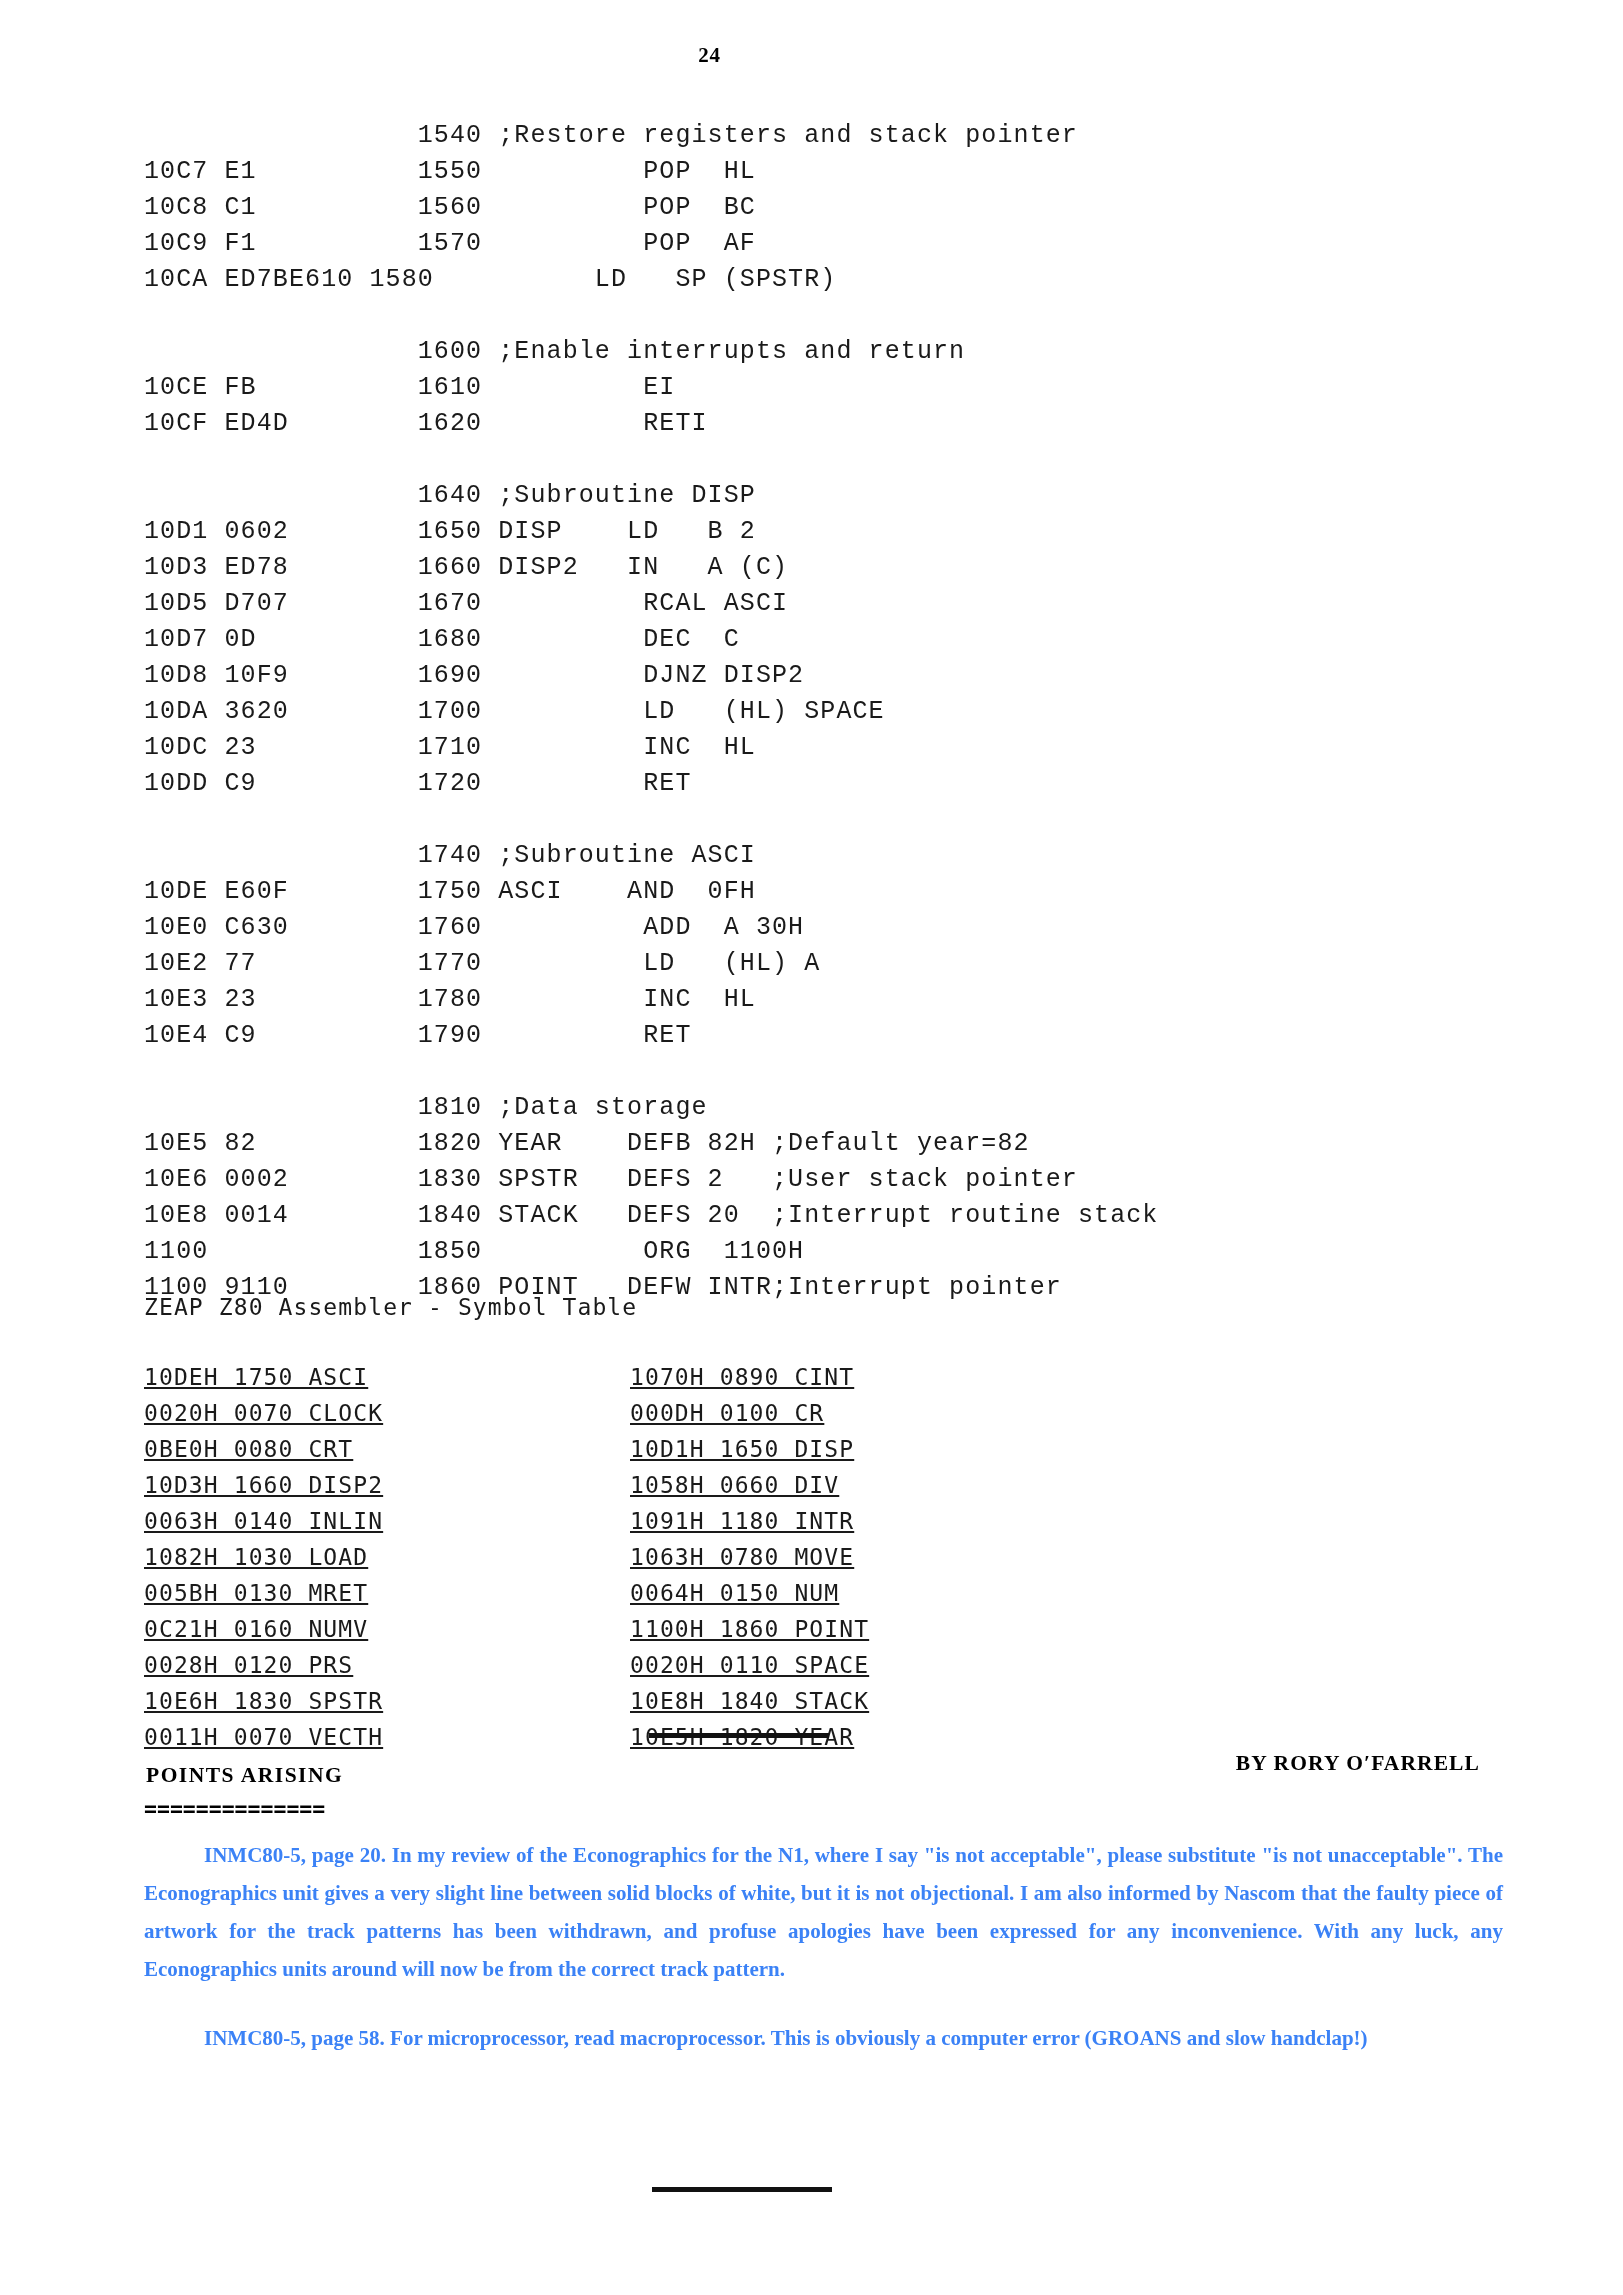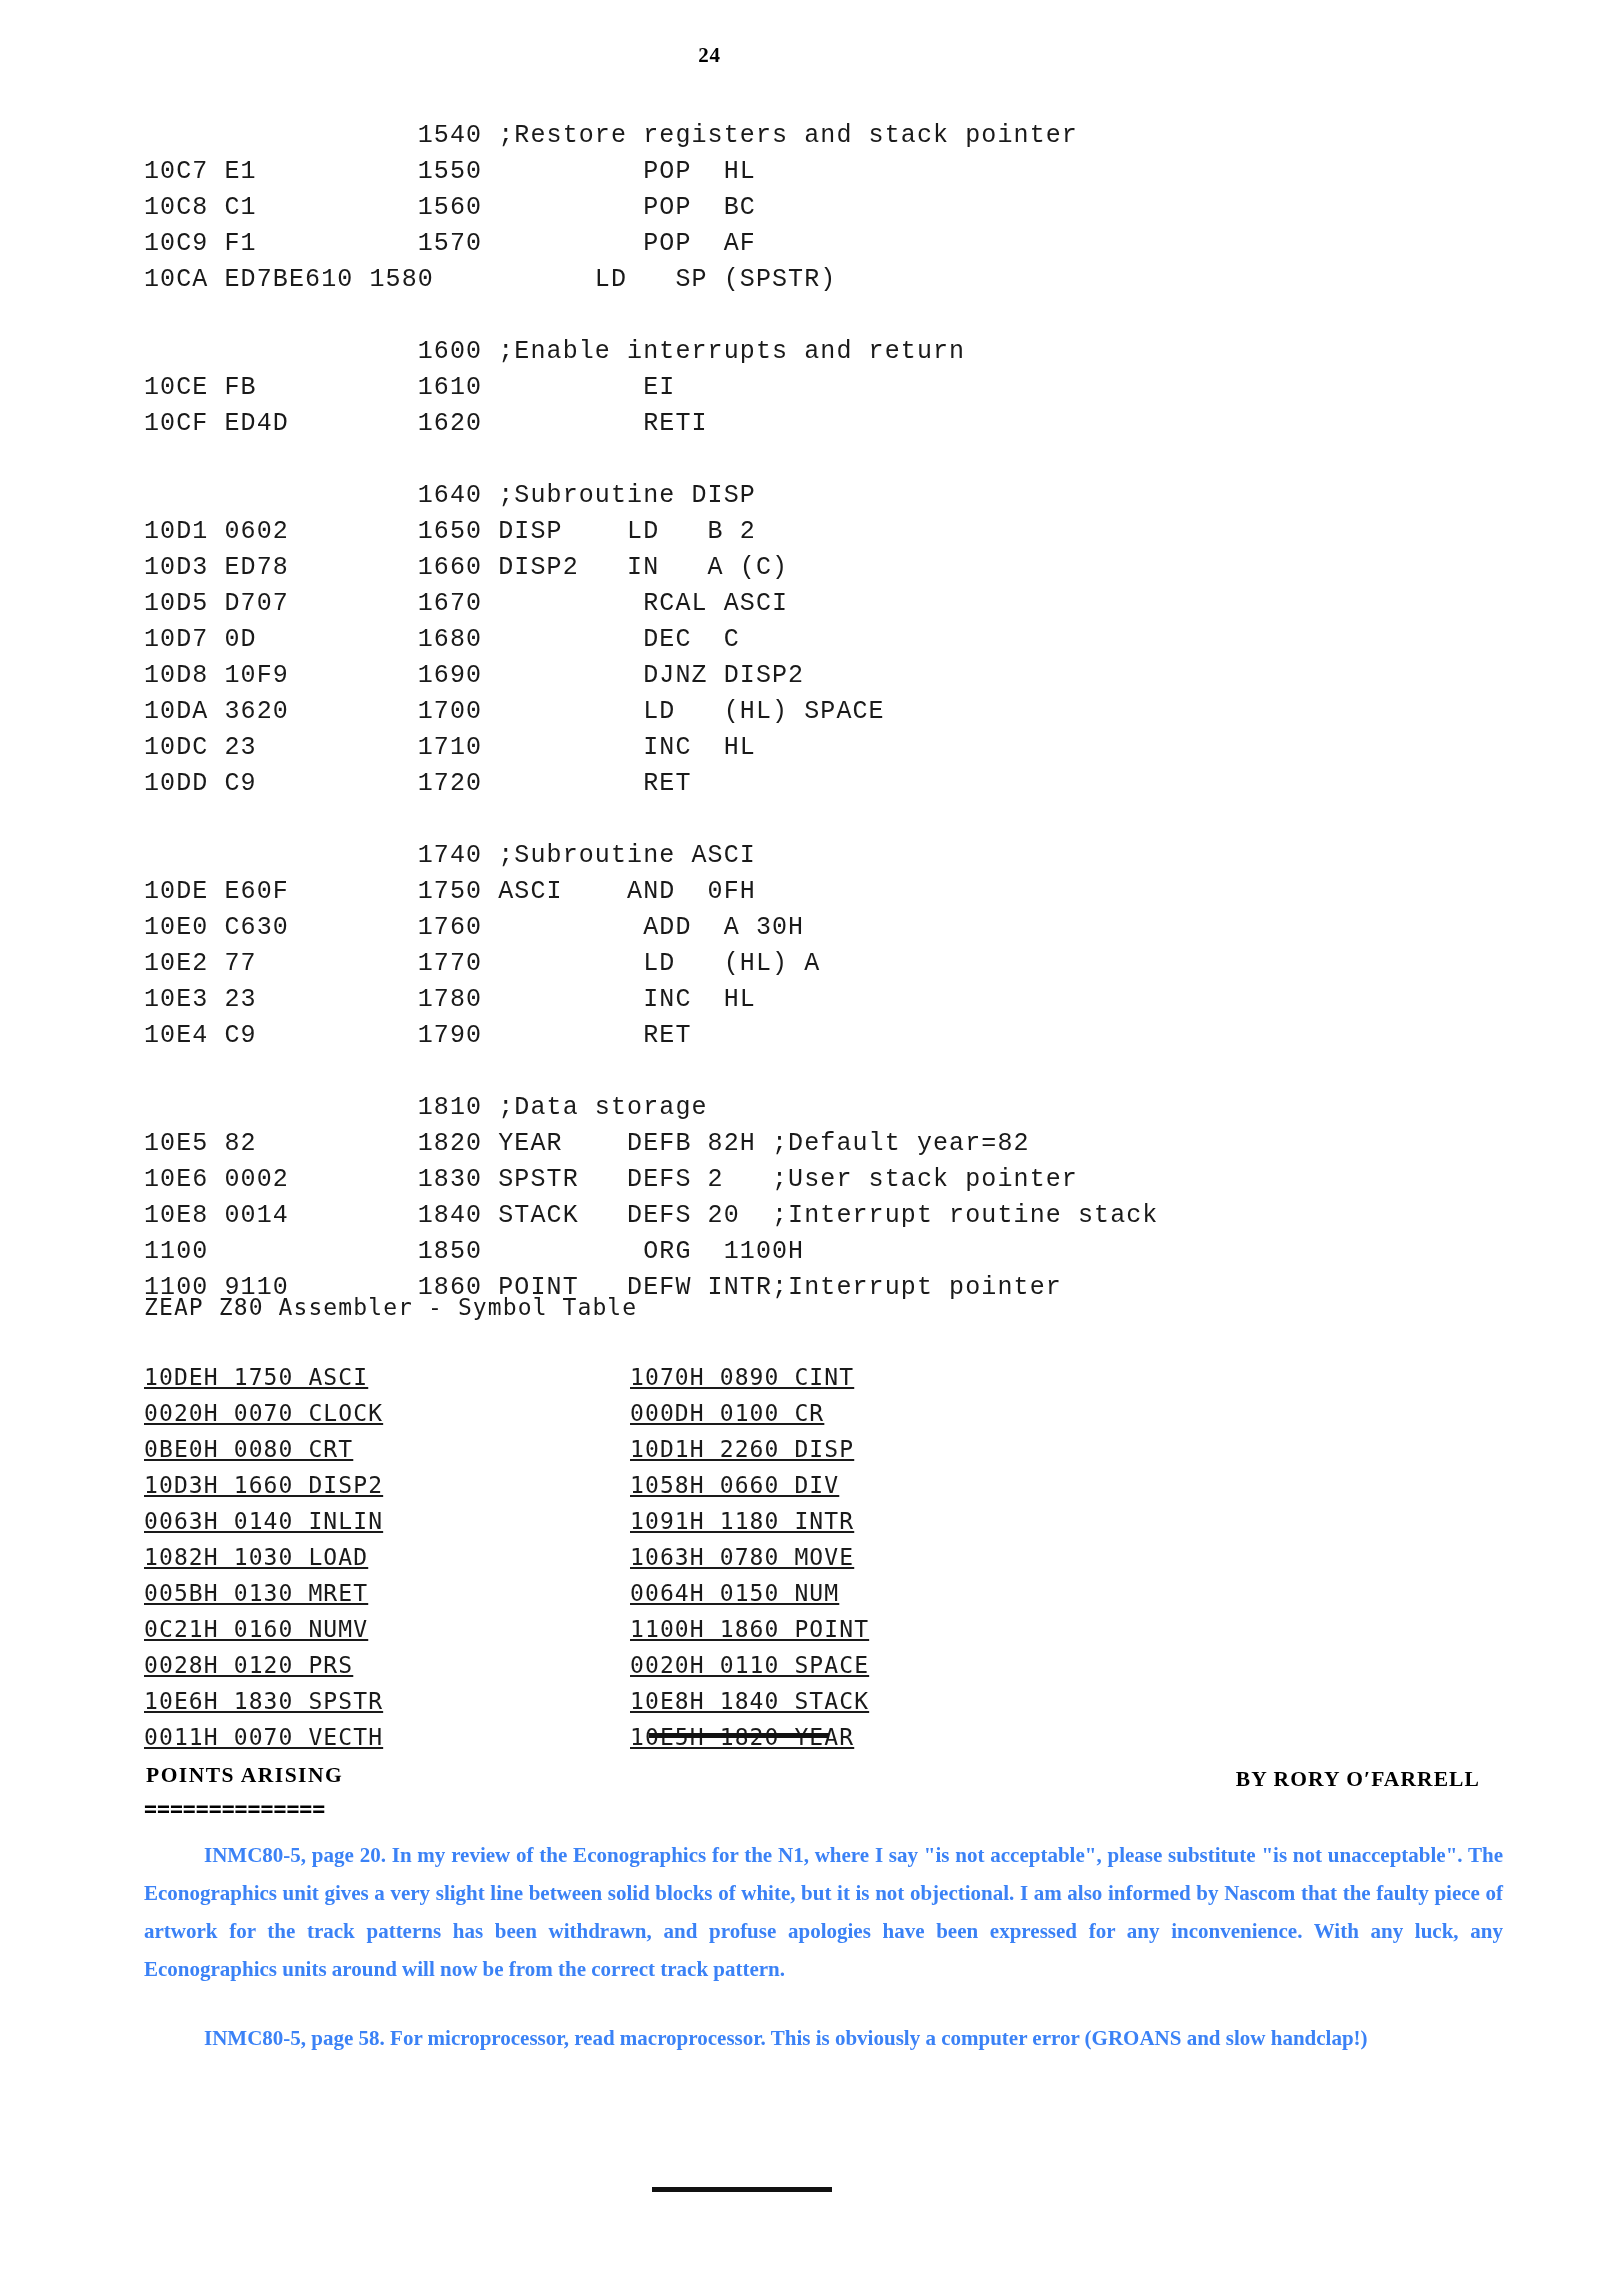--- a/index.html
+++ b/index.html
@@ -44,21 +44,21 @@
   #rule-bottom{left:652px;top:2187px;width:180px;}
   
   #points-heading{
     position:absolute;left:146px;top:1763px;
     font-family:"Liberation Serif",serif;font-weight:bold;font-size:21.5px;
     letter-spacing:1.5px;color:#000;white-space:pre;
   }
   #points-byline{
     position:absolute;right:144px;top:1751px;
     font-family:"Liberation Serif",serif;font-weight:bold;font-size:21.5px;
-    letter-spacing:1.1px;color:#000;white-space:pre;margin-top:16px;
+    letter-spacing:1.1px;color:#000;white-space:pre;
   }
   #points-underline{
     position:absolute;left:144px;top:1796px;
     font-family:"DejaVu Sans Mono",monospace;font-weight:bold;font-size:21.5px;
     letter-spacing:0px;color:#000;white-space:pre;
   }
   
   #points-body{
     position:absolute;left:144px;top:1836px;width:1359px;
     font-family:"Liberation Serif",serif;font-weight:bold;
@@ -80,21 +80,21 @@
     <div class="symrow">
       <span class="symcell left">10DEH 1750 ASCI</span>
       <span class="symcell right">1070H 0890 CINT</span>
     </div>
     <div class="symrow">
       <span class="symcell left">0020H 0070 CLOCK</span>
       <span class="symcell right">000DH 0100 CR</span>
     </div>
     <div class="symrow">
       <span class="symcell left">0BE0H 0080 CRT</span>
-      <span class="symcell right">10D1H 2260 DISP</span>
+      <span class="symcell right">10D1H 1650 DISP</span>
     </div>
     <div class="symrow">
       <span class="symcell left">10D3H 1660 DISP2</span>
       <span class="symcell right">1058H 0660 DIV</span>
     </div>
     <div class="symrow">
       <span class="symcell left">0063H 0140 INLIN</span>
       <span class="symcell right">1091H 1180 INTR</span>
     </div>
     <div class="symrow">

